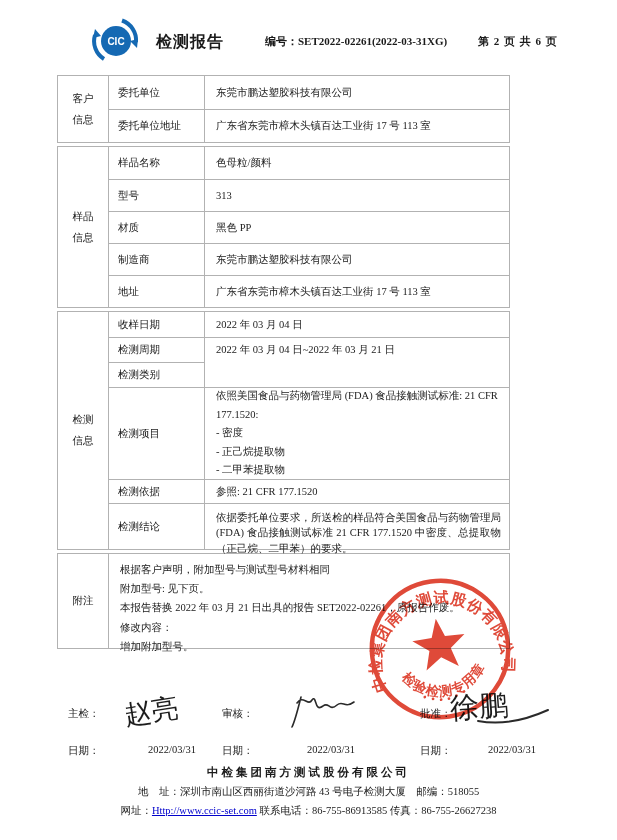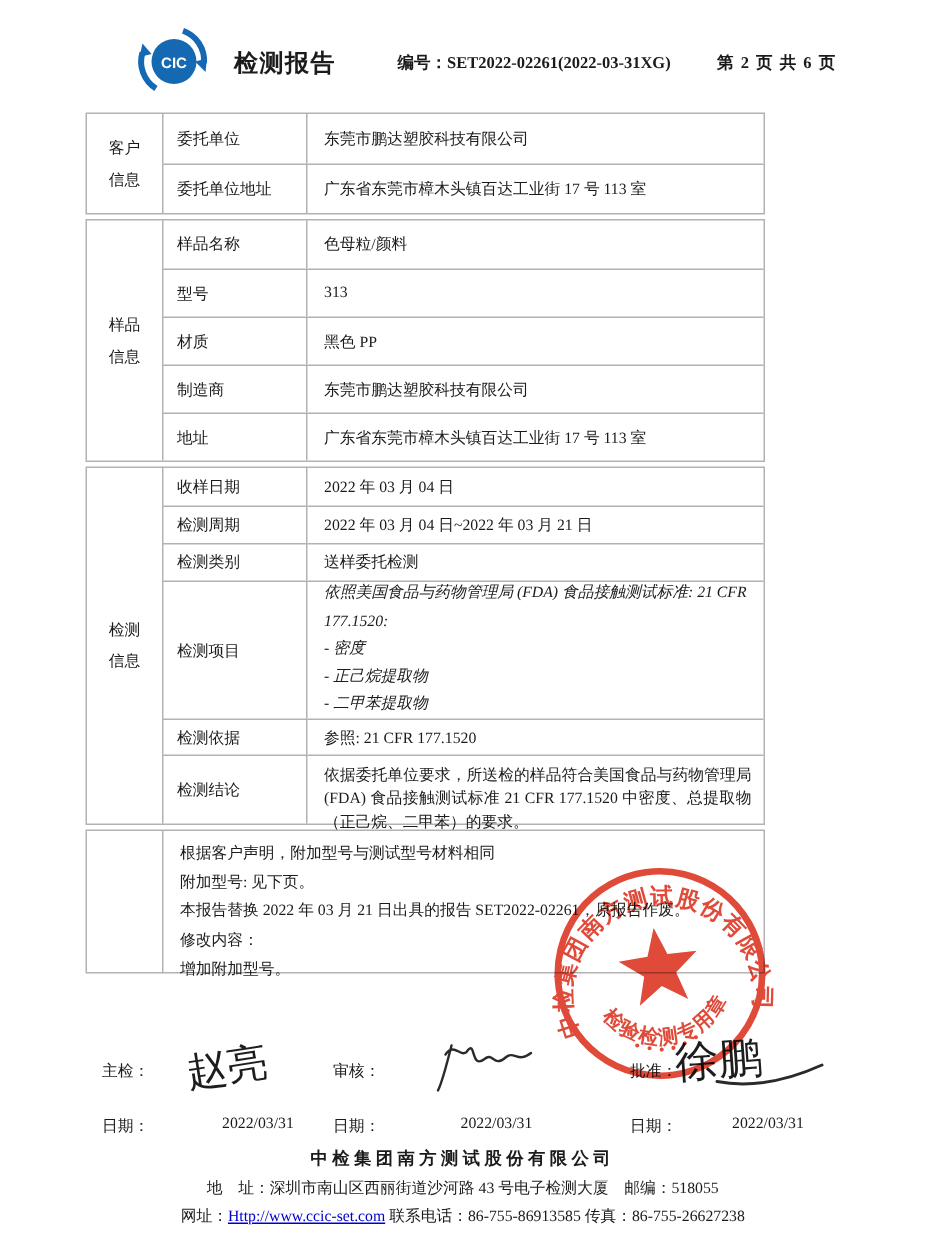--- a/index.html
+++ b/index.html
@@ -24,21 +24,21 @@
   .section.s4 { grid-template-columns:50px 1fr; }
   .s1 { grid-template-rows:33px 33px; }
   .s2 { grid-template-rows:32px 32px 32px 32px 32px; }
   .s3 { grid-template-rows:25px 25px 25px 92px 24px 46px; }
   .s4 { grid-template-rows:94px; }
   .sec-title { grid-row:1 / -1; grid-column:1; display:flex; flex-direction:column; align-items:center; justify-content:center; gap:7px; }
   .cell { display:flex; align-items:center; }
   .lab { grid-column:2; border-left:1.4px solid #b2b2b2; border-right:1.4px solid #b2b2b2; padding-left:9px; }
   .val { grid-column:3; padding-left:11px; padding-right:8px; }
   .bt { border-top:1.4px solid #b2b2b2; }
-  .val.multi { flex-direction:column; align-items:flex-start; justify-content:center; line-height:18.4px;font-style:italic; }
+  .val.multi { flex-direction:column; align-items:flex-start; justify-content:center; line-height:18.4px; }
   .val.wrap { display:block; padding-top:6px; line-height:15.4px; text-align:justify; }
   .note { grid-column:2; border-left:1.4px solid #b2b2b2; display:block; padding:6px 12px 0 11px; line-height:19.2px; }
   
   .stamp { position:absolute; left:361px; top:570px; width:158px; height:158px; transform:rotate(-8deg); mix-blend-mode:multiply; opacity:.92; z-index:6; pointer-events:none; }
   
   .signoff { position:absolute; left:0; top:683px; width:568px; height:95px; font-size:10.5px; }
   .role1 { position:absolute; left:68px; top:24px; }
   .role2 { position:absolute; left:222px; top:24px; }
   .role3 { position:absolute; left:420px; top:24px; z-index:2; }
   .sig1 { position:absolute; left:116px; top:0px; }
@@ -107,36 +107,38 @@
   <div class="section s3">
     <div class="sec-title">
       <span>检测</span>
       <span>信息</span>
     </div>
     <div class="cell lab">收样日期</div>
     <div class="cell val">2022 年 03 月 04 日</div>
     <div class="cell lab bt">检测周期</div>
     <div class="cell val bt">2022 年 03 月 04 日~2022 年 03 月 21 日</div>
     <div class="cell lab bt">检测类别</div>
-    <div class="cell val bt">送样委托检测</div>
     <div class="cell lab bt">检测项目</div>
     <div class="cell val bt multi">
       <span>依照美国食品与药物管理局 (FDA) 食品接触测试标准: 21 CFR</span>
       <span>177.1520:</span>
       <span>- 密度</span>
       <span>- 正己烷提取物</span>
       <span>- 二甲苯提取物</span>
     </div>
     <div class="cell lab bt">检测依据</div>
     <div class="cell val bt">参照: 21 CFR 177.1520</div>
     <div class="cell lab bt">检测结论</div>
     <div class="cell val bt wrap">依据委托单位要求，所送检的样品符合美国食品与药物管理局 (FDA) 食品接触测试标准 21 CFR 177.1520 中密度、总提取物（正己烷、二甲苯）的要求。</div>
   </div>
 
   <div class="section s4">
+    <div class="sec-title">
+      <span>附注</span>
+    </div>
     <div class="note">
       <div>根据客户声明，附加型号与测试型号材料相同</div>
       <div>附加型号: 见下页。</div>
       <div>本报告替换 2022 年 03 月 21 日出具的报告 SET2022-02261，原报告作废。</div>
       <div>修改内容：</div>
       <div>增加附加型号。</div>
     </div>
   </div>
 </div>
 

